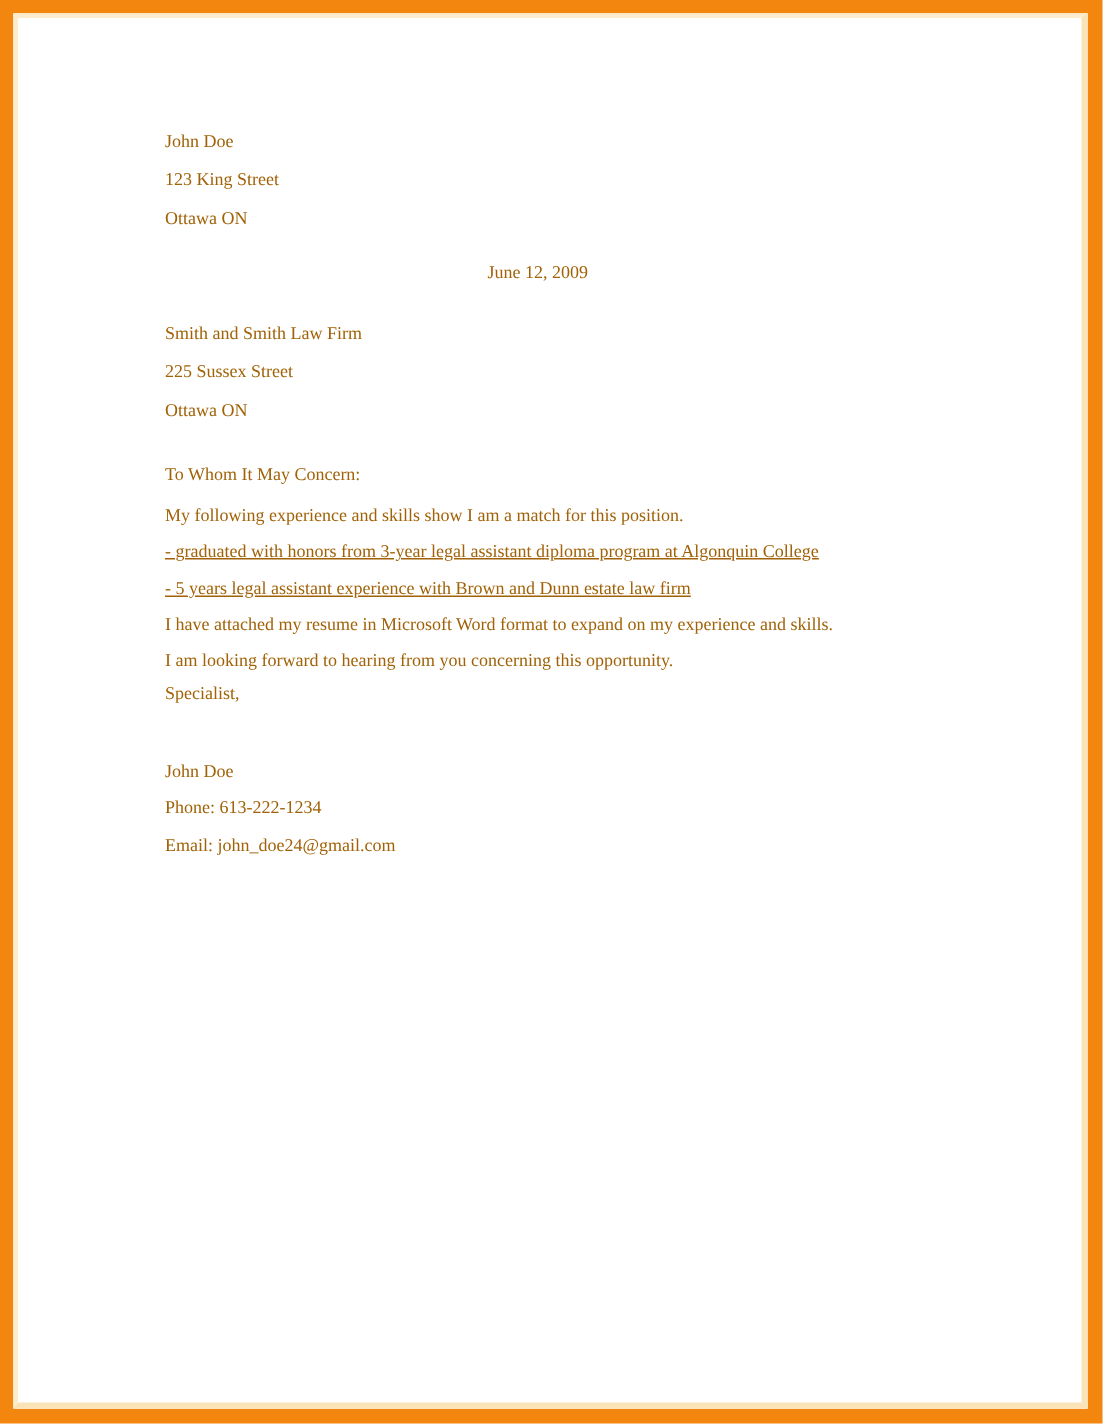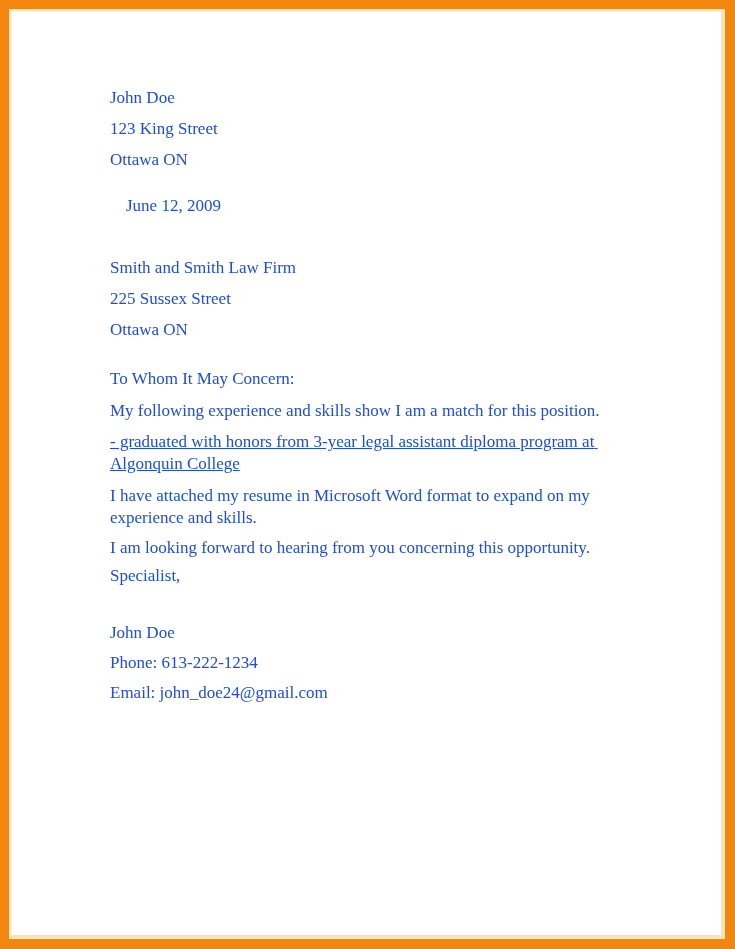--- a/index.html
+++ b/index.html
@@ -50,35 +50,35 @@
     left: 0;
     width: 735px;
     height: 949px;
   }
 
   .letter {
     position: absolute;
     left: 110px;
     top: 88px;
     width: 497px;
-    color: #1d4ed8;
-    font-size: 17px;
+    color: #a16207;
+    font-size: 12px;
     line-height: 1.12;
   }
 
   .line {
     margin: 0 0 12px 0;
     white-space: pre-wrap;
   }
 
   .sender-block .line { margin-bottom: 12px; }
 
   .date-line {
-    margin: 16px;
-    text-align: left;
+    margin: 0;
+    text-align: center;
     padding-top: 11px;
     padding-bottom: 27px;
   }
 
   .recipient-block { padding-bottom: 18px; }
   .recipient-block .line { margin-bottom: 12px; }
 
   .salutation {
     margin: 0 0 12px 0;
   }
@@ -131,20 +131,21 @@
       <p class="line">225 Sussex Street</p>
       <p class="line">Ottawa ON</p>
     </div>
 
     <p class="salutation">To Whom It May Concern:</p>
 
 
     <p class="para">My following experience and skills show I am a match for this position.</p>
 
     <p class="bullet">- graduated with honors from 3-year legal assistant diploma program at Algonquin College</p>
+    <p class="bullet">- 5 years legal assistant experience with Brown and Dunn estate law firm</p>
 
     <p class="para">I have attached my resume in Microsoft Word format to expand on my experience and skills.</p>
 
     <p class="closing">I am looking forward to hearing from you concerning this opportunity.</p>
 
     <p class="signoff">Specialist,</p>
 
     <div class="signature-block">
       <p class="line">John Doe</p>
       <p class="line">Phone: 613-222-1234</p>

